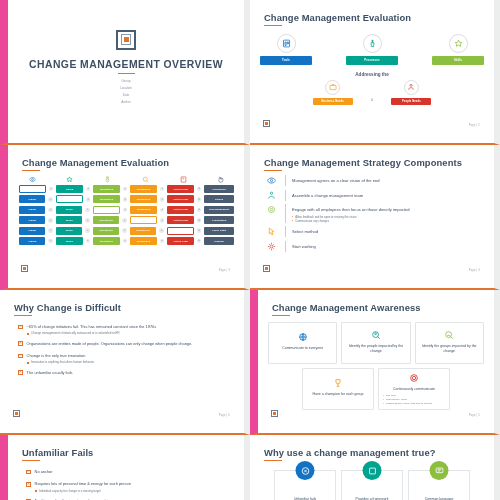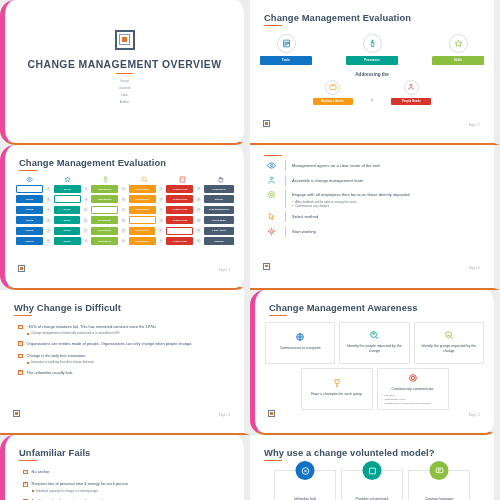--- a/index.html
+++ b/index.html
@@ -18,21 +18,21 @@
   .slide{
     position:relative;
     width:250px;height:145px;
     box-sizing:border-box;
     padding:8px 10px 16px 10px;
     background:#fff;
     border-bottom:2px solid #e2732f;
     border-right:6px solid #eceded;
     overflow:hidden;
   }
-  .slide.left{ border-left:5px solid #ec4899;border-radius:15px; }
+  .slide.left{ border-left:8px solid #ec4899; }
   .slide .inner{position:relative;width:100%;height:100%;}
 
   
   .h-title{
     font-size:9.4px;font-weight:bold;color:#3d4f63;
     letter-spacing:.1px;margin:4px 0 0 4px;
   }
   .h-rule{width:18px;height:1.6px;background:#e2732f;margin:1.5px 0 0 4px;}
 
   
@@ -367,20 +367,21 @@
 
       <div class="footer-mark">
           <i></i>
         </div>
       <div class="page-num">Page | 3</div>
     </div>
   </div>
 
   <div class="slide">
     <div class="inner">
+      <div class="h-title">Change Management Strategy Components</div>
       <div class="h-rule"></div>
       <div id="strategy-rows" style="margin-top:4px;">
           <div class="sc-row">
             <div class="sc-ico">
               <svg width="9" height="9" viewBox="0 0 24 24" fill="none" stroke="#1273c4" stroke-width="2">
                 <circle cx="12" cy="12" r="3"></circle>
                 <path d="M1 12s4-7 11-7 11 7 11 7-4 7-11 7S1 12 1 12z"></path>
               </svg>
             </div>
             <div class="sc-bar"></div>
@@ -618,21 +619,21 @@
               <div class="bl-txt">Anything unfamiliar is not easy because it is new</div>
               <div class="bl-subs"></div>
             </div>
           </div>
         </div>
     </div>
   </div>
 
   <div class="slide">
     <div class="inner">
-      <div class="h-title">Why use a change volunteled model?</div>
+      <div class="h-title">Why use a change management true?</div>
       <div class="h-rule"></div>
       <div id="mdl-row" class="mdl-row">
           <div class="mdl-card">
             <div class="mdl-circ" style="background:#1273c4">
               <svg width="10" height="10" viewBox="0 0 24 24" fill="none" stroke="#ffffff" stroke-width="2">
                 <circle cx="12" cy="12" r="8"></circle>
                 <path d="M9 9l6 6M15 9l-6 6"></path>
               </svg>
             </div>
             <div class="mdl-txt">Unfamiliar fails</div>

